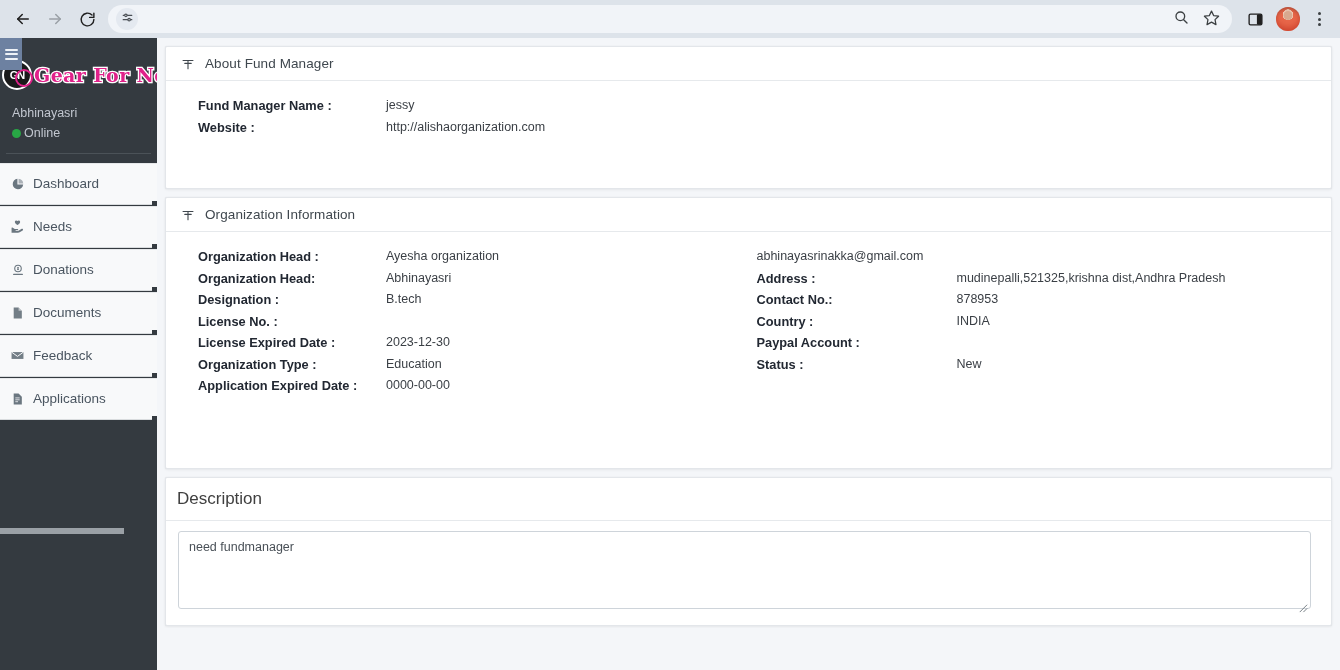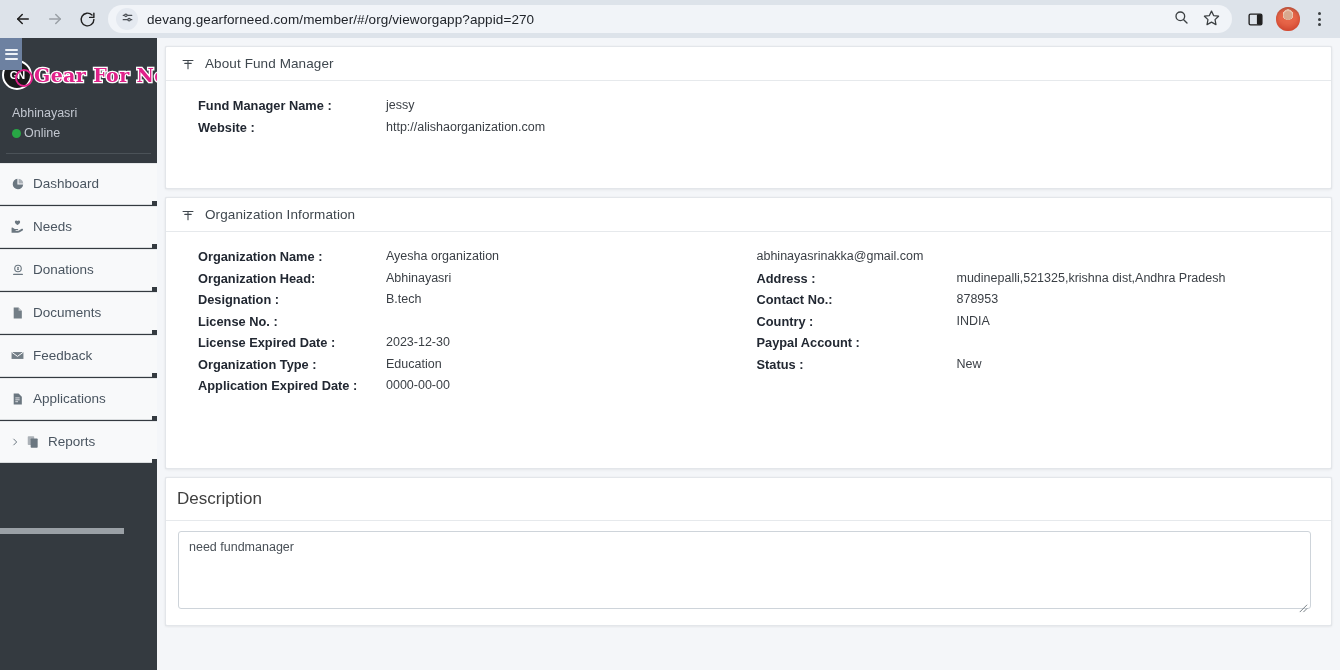--- a/index.html
+++ b/index.html
@@ -372,21 +372,20 @@
     <div id="site-chip">
       <span>
         <svg width="13" height="13" viewBox="0 0 24 24" fill="none" stroke="#4a4f55" stroke-width="2.1" stroke-linecap="round">
             <line x1="4" y1="8" x2="20" y2="8"></line>
             <line x1="4" y1="16" x2="20" y2="16"></line>
             <circle cx="9" cy="8" r="2.3" fill="#dde3ea"></circle>
             <circle cx="15" cy="16" r="2.3" fill="#dde3ea"></circle>
           </svg>
       </span>
     </div>
-    <div id="url-text">devang.gearforneed.com/member/#/org/vieworgapp?appid=270</div>
     <div id="omnibox-actions">
       <div class="ob-icon">
         <span>
           <svg width="16" height="16" viewBox="0 0 24 24" fill="none" stroke="#3c4043" stroke-width="2" stroke-linecap="round">
               <circle cx="11" cy="11" r="6.5"></circle>
               <line x1="16" y1="16" x2="21" y2="21"></line>
             </svg>
         </span>
       </div>
       <div class="ob-icon">
@@ -502,34 +501,20 @@
       <div class="menu-item">
         <span class="mi-icon">
           <svg width="13" height="14" viewBox="0 0 24 24" fill="currentColor">
               <path d="M5 2h9l6 6v14H5z"></path>
               <path d="M8 10h8M8 13.5h8M8 17h5" stroke="#f8f9fa" stroke-width="1.5" fill="none"></path>
             </svg>
         </span>
         <span>Applications</span>
       </div>
 
-      <div class="menu-item">
-        <span class="mi-chevron">
-          <svg width="10" height="10" viewBox="0 0 24 24" fill="none" stroke="currentColor" stroke-width="2.4" stroke-linecap="round" stroke-linejoin="round">
-              <polyline points="9 5 16 12 9 19"></polyline>
-            </svg>
-        </span>
-        <span class="mi-icon">
-          <svg width="14" height="14" viewBox="0 0 24 24" fill="currentColor">
-              <rect x="3" y="2" width="11" height="15" rx="1.3" opacity=".55"></rect>
-              <rect x="8" y="6" width="12" height="16" rx="1.3"></rect>
-            </svg>
-        </span>
-        <span>Reports</span>
-      </div>
 
     </div>
 
     <div id="sidebar-scroll">
       <div class="thumb"></div>
     </div>
   </div>
 
   <div id="content">
 
@@ -570,21 +555,21 @@
                 <line x1="6.5" y1="11" x2="17.5" y2="11"></line>
               </svg>
           </span>
           <span class="card-title">Organization Information</span>
         </div>
         <div class="card-body">
           <div class="info-grid">
 
             <div class="info-col left">
               <div class="info-row">
-                <span class="info-label w-lbl-a">Organization Name :</span>
+                <span class="info-label w-lbl-a">Organization Head :</span>
                 <span class="info-value">Ayesha organization</span>
               </div>
               <div class="info-row">
                 <span class="info-label w-lbl-a">Organization Head:</span>
                 <span class="info-value">Abhinayasri</span>
               </div>
               <div class="info-row">
                 <span class="info-label w-lbl-a">Designation :</span>
                 <span class="info-value">B.tech</span>
               </div>

